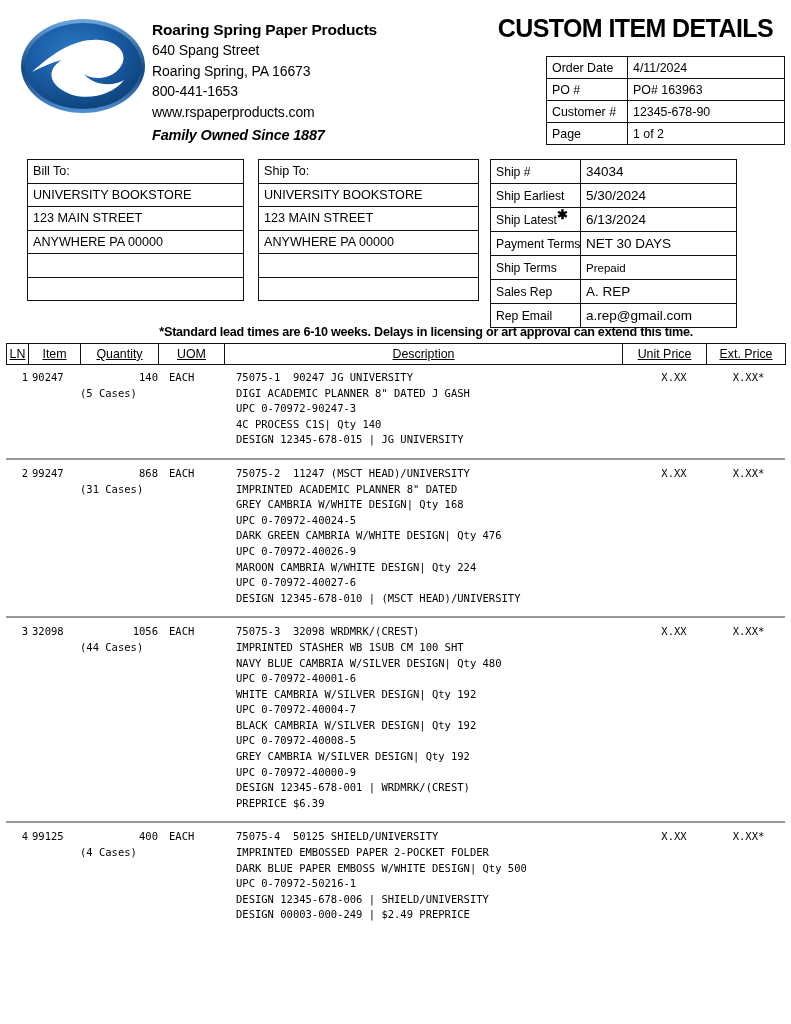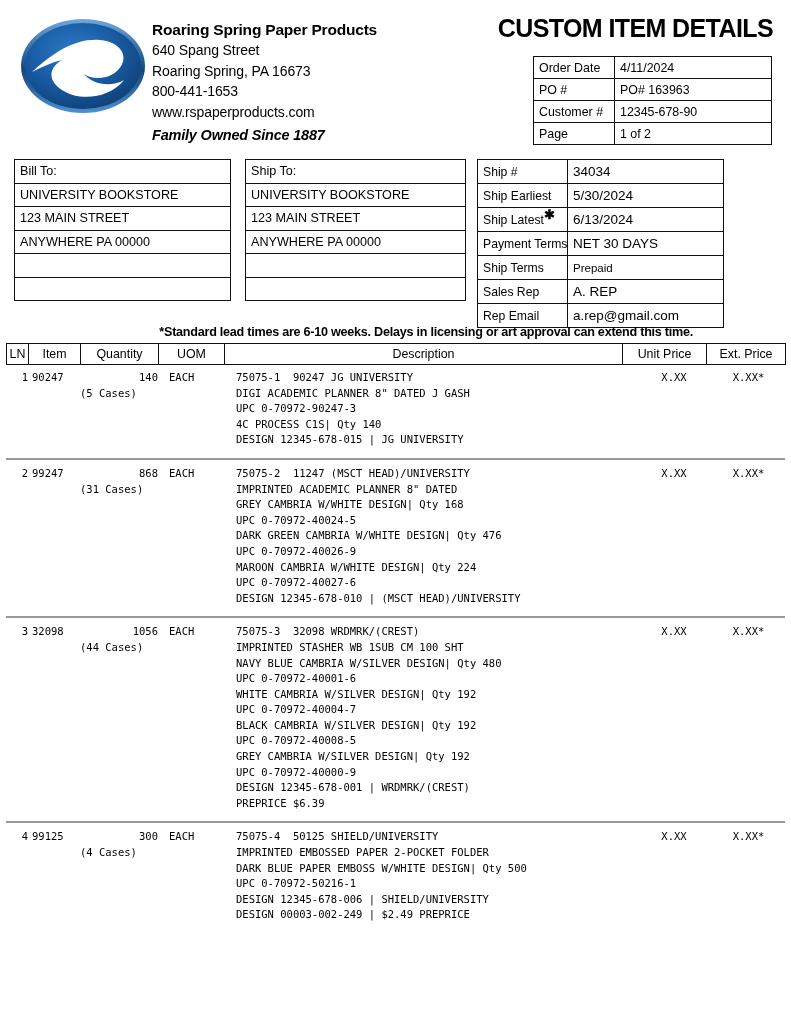--- a/index.html
+++ b/index.html
@@ -62,20 +62,21 @@
     font-weight: bold;
     letter-spacing: -0.6px;
     text-align: right;
     white-space: nowrap;
   }
 
   
   table.boxtable {
     border-collapse: collapse;
     table-layout: fixed;
+    margin-left: 13px;
   }
   table.boxtable td {
     border: 1.4px solid #111111;
     padding: 1px 5px;
     vertical-align: middle;
     font-size: 12.4px;
     line-height: 14px;
     height: 22px;
     box-sizing: border-box;
     overflow: hidden;
@@ -147,20 +148,21 @@
     table-layout: fixed;
   }
   #items-head th {
     border: 1.4px solid #111111;
     font-size: 12.4px;
     font-weight: normal;
     height: 21px;
     padding: 0;
     text-align: center;
     box-sizing: border-box;
+    text-decoration: underline;
   }
 
   #items-body {
     position: absolute;
     left: 6px; top: 364px;
     width: 779px;
     font-family: "DejaVu Sans Mono", monospace;
   }
   .item-row {
     position: relative;
@@ -433,23 +435,23 @@
         <div class="c-unit">X.XX</div>
         <div class="c-ext">X.XX*</div>
         <div class="spacer-desc"><div>75075-3  32098 WRDMRK/(CREST)</div><div>IMPRINTED STASHER WB 1SUB CM 100 SHT</div><div>NAVY BLUE CAMBRIA W/SILVER DESIGN| Qty 480</div><div>UPC 0-70972-40001-6</div><div>WHITE CAMBRIA W/SILVER DESIGN| Qty 192</div><div>UPC 0-70972-40004-7</div><div>BLACK CAMBRIA W/SILVER DESIGN| Qty 192</div><div>UPC 0-70972-40008-5</div><div>GREY CAMBRIA W/SILVER DESIGN| Qty 192</div><div>UPC 0-70972-40000-9</div><div>DESIGN 12345-678-001 | WRDMRK/(CREST)</div><div>PREPRICE $6.39</div></div>
       </div>
       <div class="row-pad"></div>
     </div>
     <div class="item-row">
       <div class="row-inner">
         <div class="c-ln">4</div>
         <div class="c-item">99125</div>
-        <div class="c-qty">300</div>
+        <div class="c-qty">400</div>
         <div class="c-cases">(4 Cases)</div>
         <div class="c-uom">EACH</div>
-        <div class="c-desc"><div>75075-4  50125 SHIELD/UNIVERSITY</div><div>IMPRINTED EMBOSSED PAPER 2-POCKET FOLDER</div><div>DARK BLUE PAPER EMBOSS W/WHITE DESIGN| Qty 500</div><div>UPC 0-70972-50216-1</div><div>DESIGN 12345-678-006 | SHIELD/UNIVERSITY</div><div>DESIGN 00003-002-249 | $2.49 PREPRICE</div></div>
+        <div class="c-desc"><div>75075-4  50125 SHIELD/UNIVERSITY</div><div>IMPRINTED EMBOSSED PAPER 2-POCKET FOLDER</div><div>DARK BLUE PAPER EMBOSS W/WHITE DESIGN| Qty 500</div><div>UPC 0-70972-50216-1</div><div>DESIGN 12345-678-006 | SHIELD/UNIVERSITY</div><div>DESIGN 00003-000-249 | $2.49 PREPRICE</div></div>
         <div class="c-unit">X.XX</div>
         <div class="c-ext">X.XX*</div>
         <div class="spacer-desc"><div>75075-4  50125 SHIELD/UNIVERSITY</div><div>IMPRINTED EMBOSSED PAPER 2-POCKET FOLDER</div><div>DARK BLUE PAPER EMBOSS W/WHITE DESIGN| Qty 500</div><div>UPC 0-70972-50216-1</div><div>DESIGN 12345-678-006 | SHIELD/UNIVERSITY</div><div>DESIGN 00003-000-249 | $2.49 PREPRICE</div></div>
       </div>
       <div class="row-pad"></div>
     </div>
   </div>
 
 </body></html>

